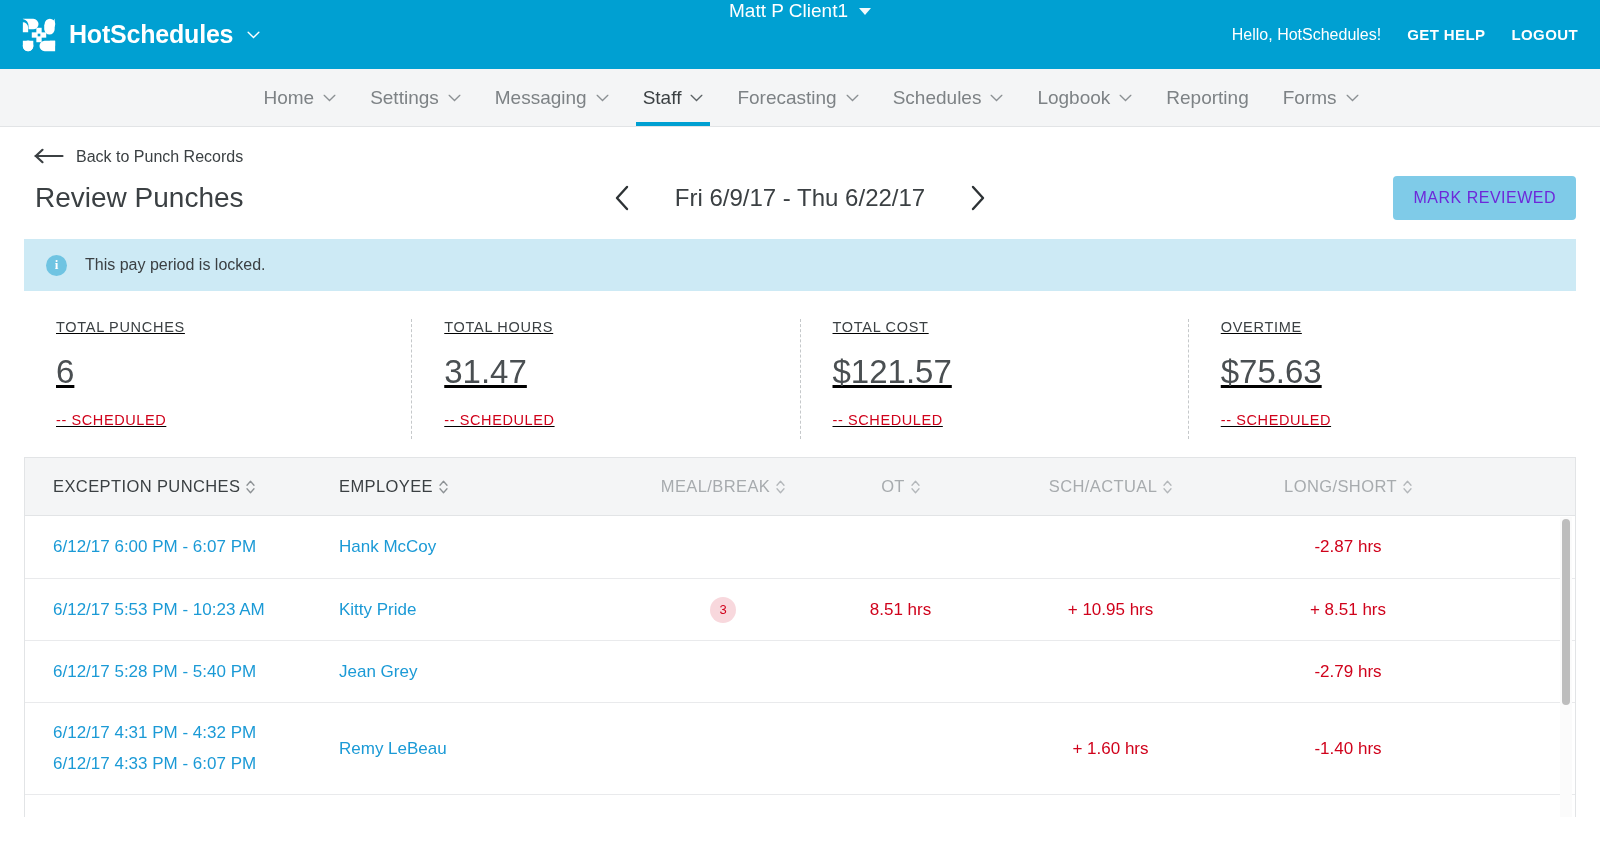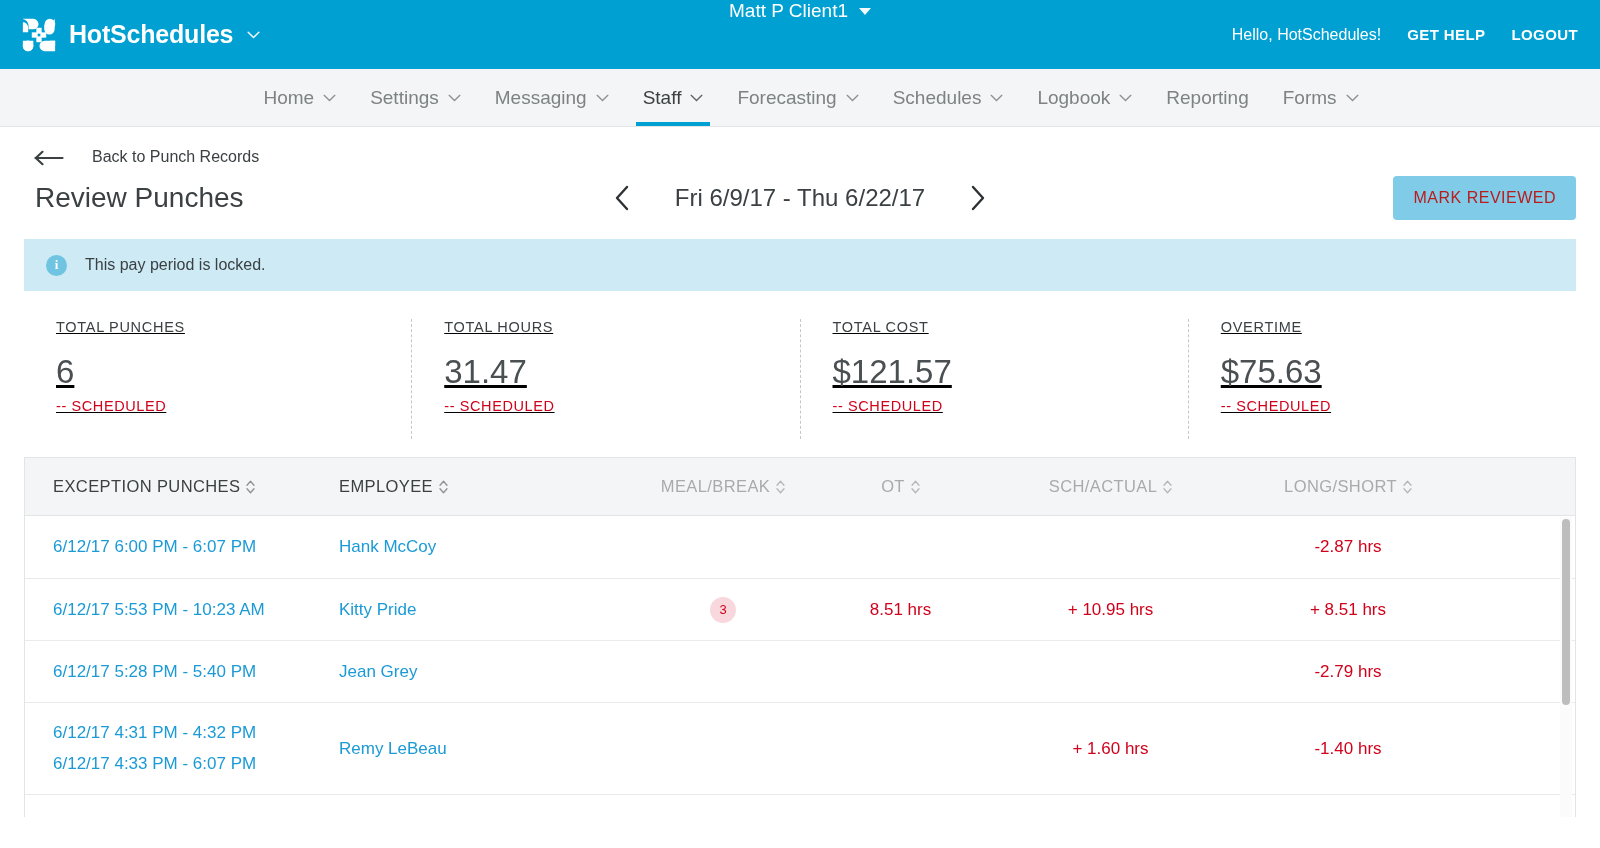--- a/index.html
+++ b/index.html
@@ -119,22 +119,22 @@
     height: 4px;
     background: #00a0d2;
   }
   .chev-grey { width: 13px; height: 8px; flex: none; }
 
   
   .page { padding: 0 24px; }
 
   .backlink {
     display: flex;
-    align-items: flex-end;
-    gap: 28px;
+    align-items: flex-start;
+    gap: 12px;
     padding: 21px 0 0 10px;
     cursor: pointer;
     width: max-content;
   }
   .back-arrow { width: 30px; height: 16px; flex: none; }
   .backlink-text { font-size: 16px; color: #3b4043; }
 
   .titlerow {
     display: flex;
     align-items: center;
@@ -164,21 +164,21 @@
     display: flex; align-items: center; justify-content: center;
   }
   .date-label {
     font-size: 24px;
     color: #3b4043;
     white-space: nowrap;
   }
   .review-btn {
     margin-left: auto;
     background: #7fcbe8;
-    color: #b91c1c;
+    color: #6d28d9;
     border: none;
     border-radius: 4px;
     font-size: 16px;
     font-family: "Liberation Sans", sans-serif;
     letter-spacing: .5px;
     padding: 13px 20px;
     cursor: pointer;
     white-space: nowrap;
   }
 
@@ -228,21 +228,21 @@
   .stat-value {
     font-size: 33px;
     color: #4a4f52;
     margin-top: 18px;
     font-weight: normal;
   }
   .stat-sub {
     font-size: 14.5px;
     letter-spacing: .6px;
     color: #d0021b;
-    margin-top: 7px;
+    margin-top: 21px;
   }
 
   
   .table-wrap {
     border: 1px solid #e2e4e6;
     border-bottom: none;
     margin-top: 18px;
     position: relative;
     height: 360px;
     overflow: hidden;

